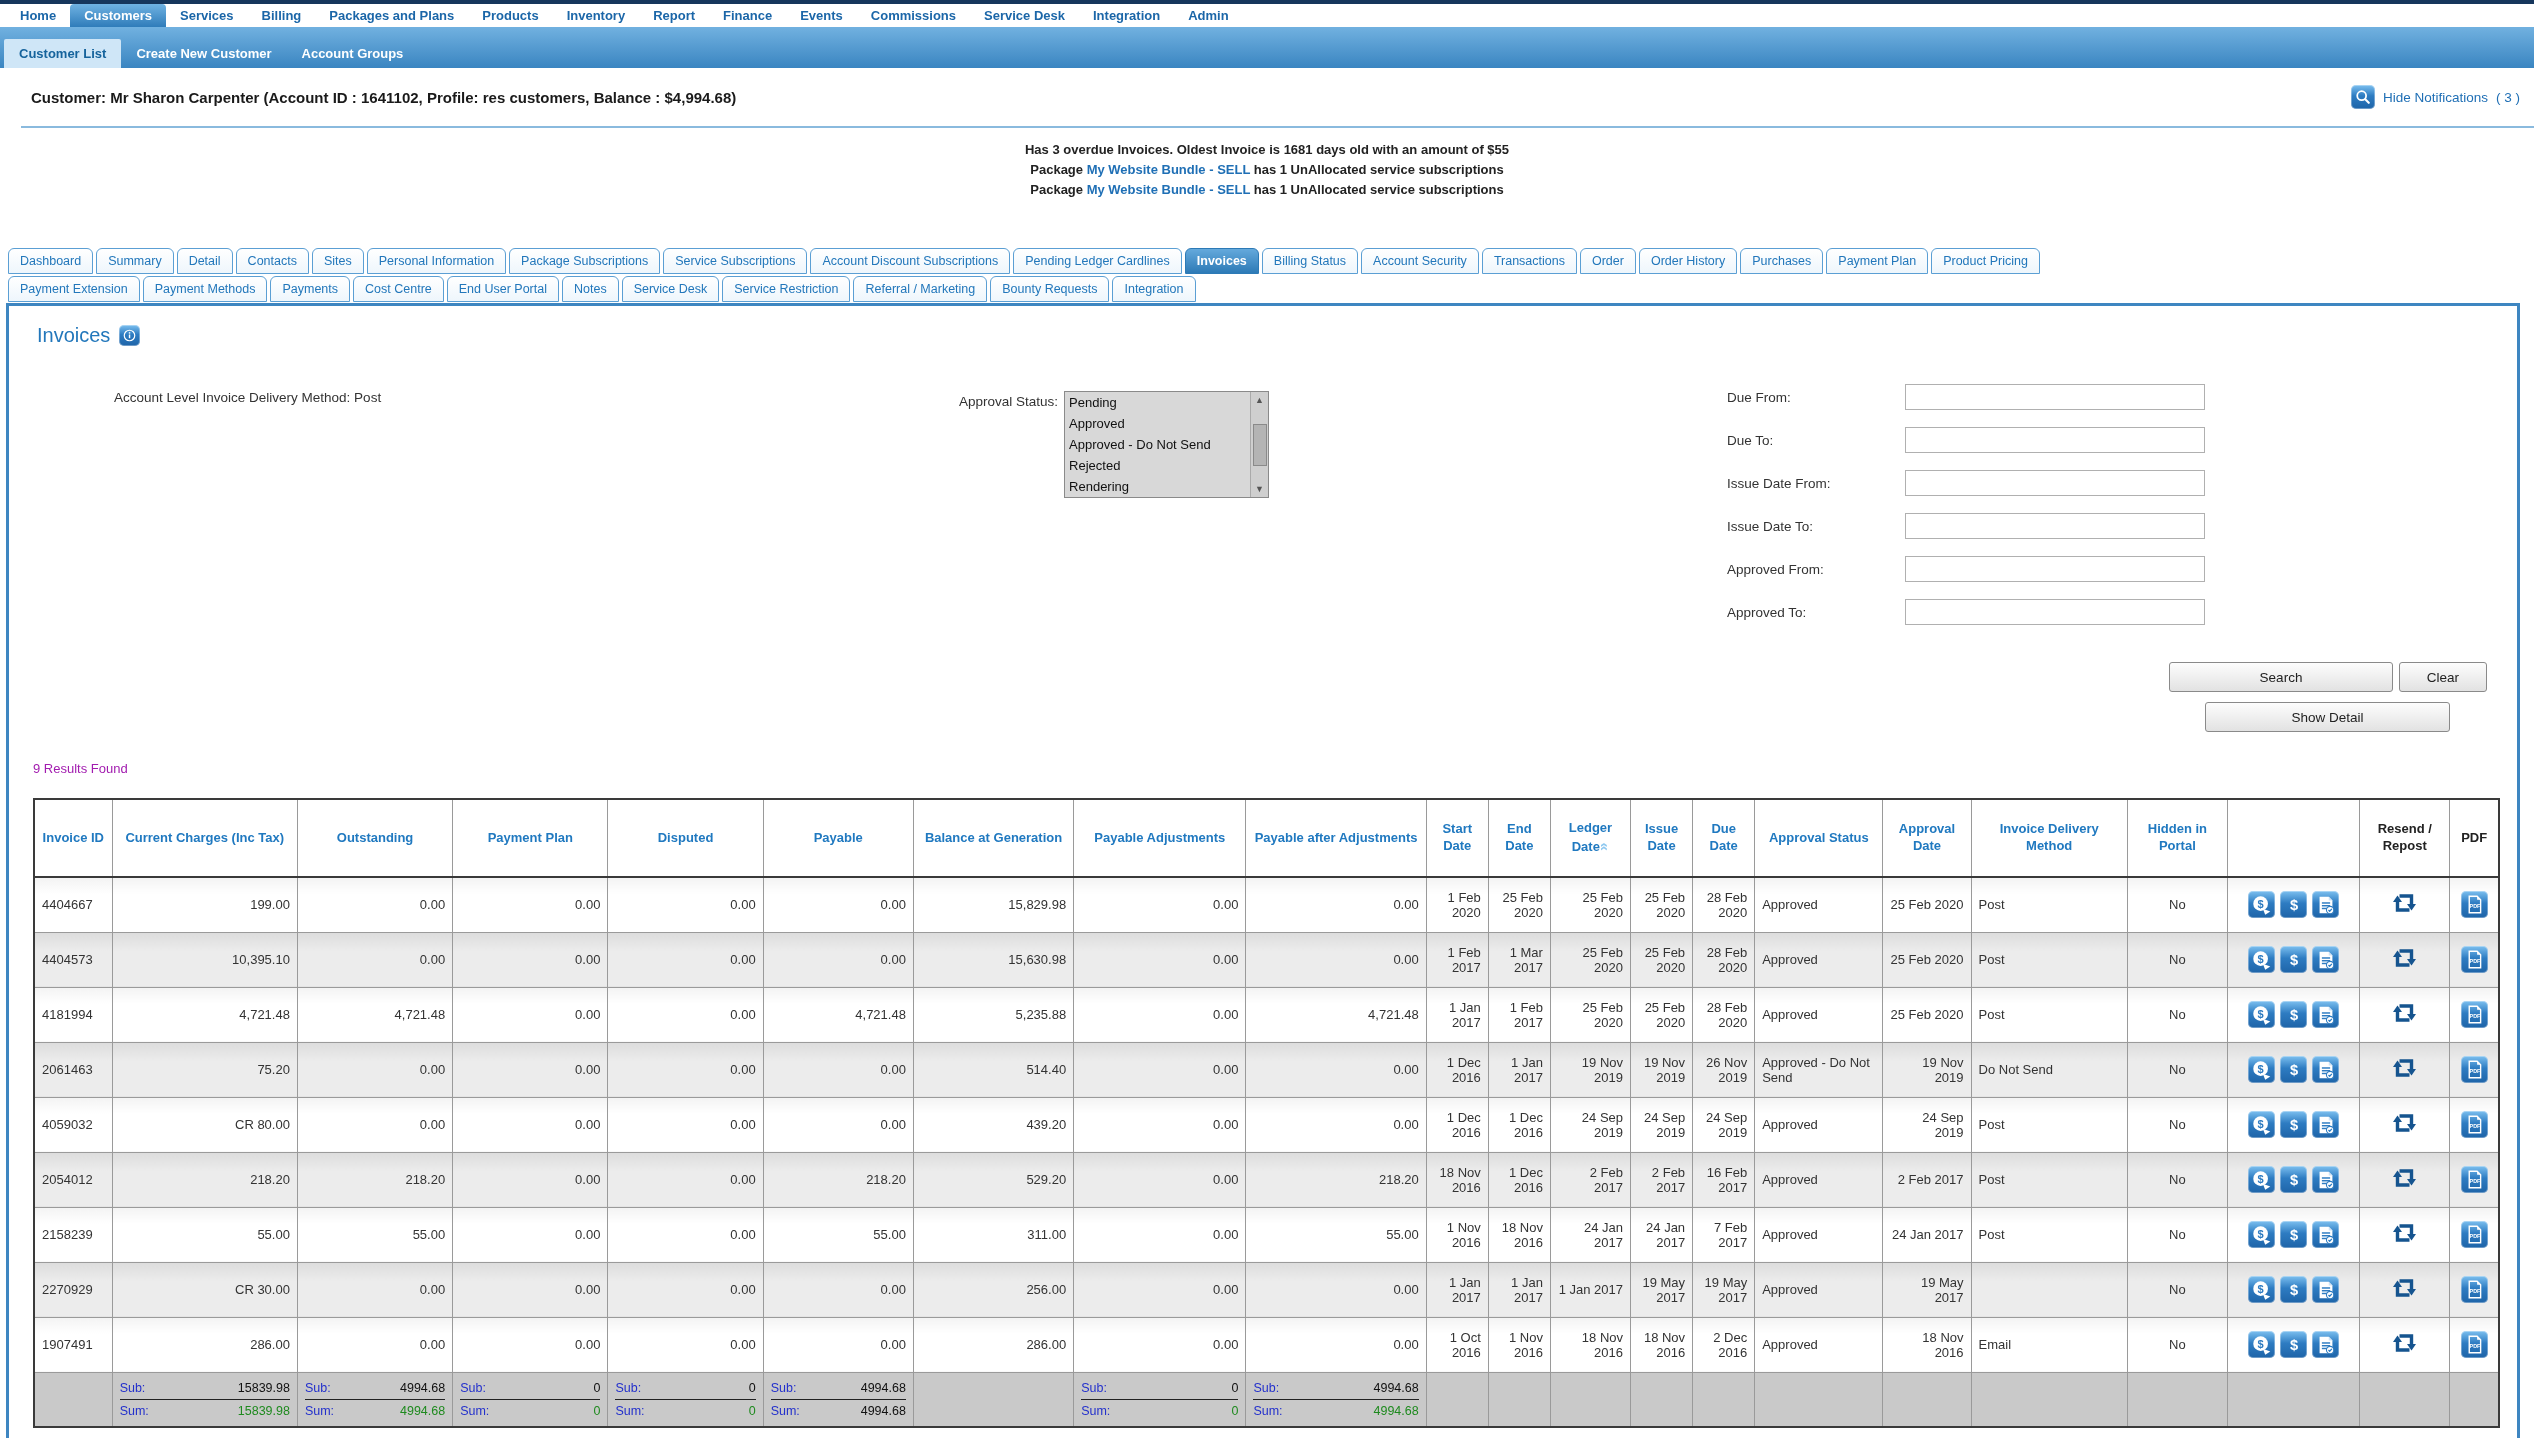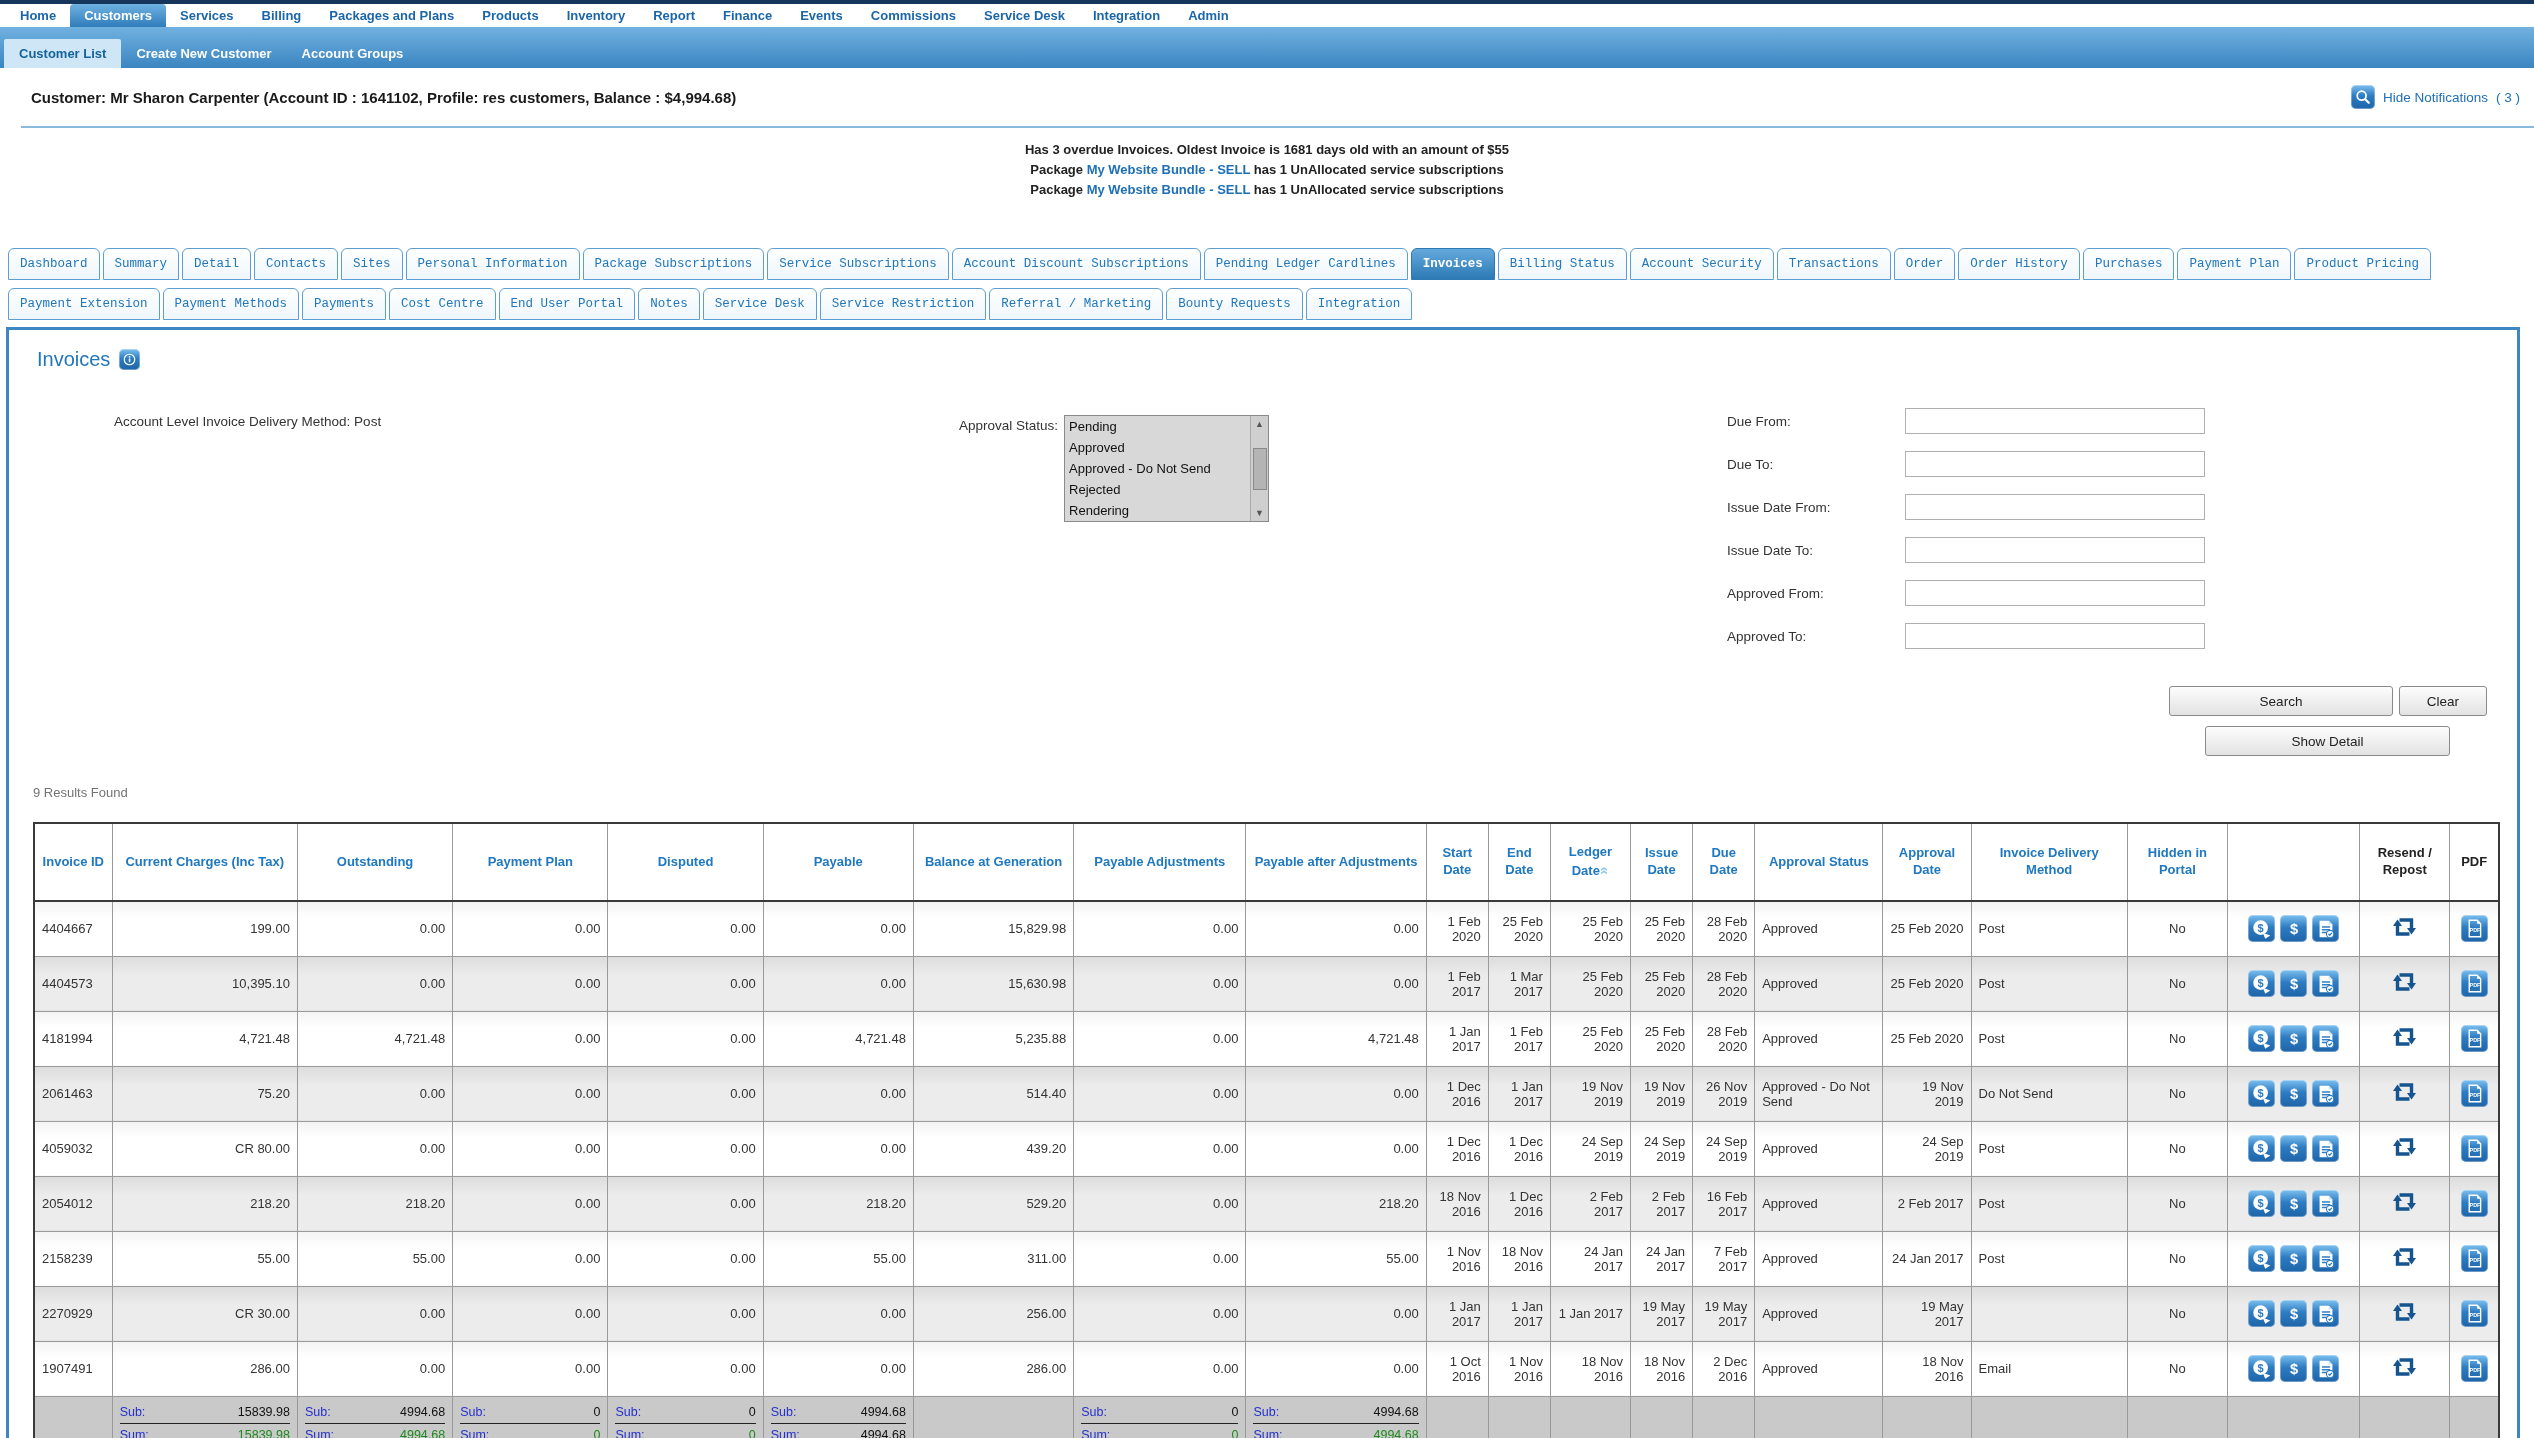--- a/index.html
+++ b/index.html
@@ -28,21 +28,21 @@
   .tile-21 { width:21px; height:21px; }
   .tile-27 { width:27px; height:27px; cursor:pointer; }
 
   
   .notifications { height:120px; text-align:center; padding-top:14px; background:#fff; }
   .notif-line { font-size:13px; font-weight:bold; color:#222; margin-bottom:5px; }
   .notif-line a { color:#1f6fb5; text-decoration:none; cursor:pointer; }
 
   
   .tabs-wrap { padding-left:8px; position:relative; z-index:2; }
-  .tab-row { height:32px; margin-bottom:8px; display:flex;font-family:Liberation Mono, monospace; }
+  .tab-row { height:26px; margin-bottom:2px; display:flex; }
   .tab { display:flex; align-items:center; padding:0 11px; margin-right:3px; font-size:12.5px;
          color:#2277bb; background:linear-gradient(#ffffff,#eef6fc); border:1px solid #5b9fd4;
          border-radius:6px 6px 0 0; cursor:pointer; white-space:nowrap; }
   .tab.selected { background:linear-gradient(#64a9dc,#2d7ab6); color:#fff; font-weight:bold; border-color:#2d7ab6; }
 
   
   .container { position:relative; margin:-1px 14px 0 6px; height:1151px;
                border:3px solid #3e86c1; background:#fff; overflow:hidden; }
   .panel-title { position:absolute; left:28px; top:18px; display:flex; align-items:center; gap:9px;
                  font-size:20px; color:#2277bb; }
@@ -67,21 +67,21 @@
   .right-fields { position:absolute; left:1718px; top:78px; }
   .right-fields .field-row { margin-bottom:17px; }
   .right-fields label { width:178px; }
 
   .btn { position:absolute; height:30px; background:linear-gradient(#fdfdfd,#e2e2e2); border:1px solid #8a8a8a;
          border-radius:3px; font-size:13.5px; color:#222; cursor:pointer; font-family:"Liberation Sans",sans-serif; }
   .btn-search { left:2160px; top:356px; width:224px; }
   .btn-clear  { left:2390px; top:356px; width:88px; }
   .btn-detail { left:2196px; top:396px; width:245px; }
 
-  .results-count { position:absolute; left:24px; top:455px; font-size:13px; color:#737373;text-align:center; }
+  .results-count { position:absolute; left:24px; top:455px; font-size:13px; color:#a21caf;text-align:center; }
 
   
   .tbl-wrap { position:absolute; left:24px; top:492px; width:2129px; }
   table.inv { border-collapse:collapse; table-layout:fixed; width:2467px; border:2px solid #3a3a3a; }
   table.inv th, table.inv td { border:1px solid #9a9a9a; font-size:13px; overflow:hidden; }
   table.inv th { height:78px; font-weight:bold; color:#2079c0; text-align:center; vertical-align:middle;
                  padding:4px 6px; line-height:1.3; background:#fff; border-bottom:2px solid #3a3a3a; }
   table.inv th.dark { color:#222; }
   table.inv td { height:55px; vertical-align:middle; padding:4px 7px; color:#333; background:#fff; }
   tr.alt td { background:linear-gradient(#dcdcdc,#ececec 35%); }

